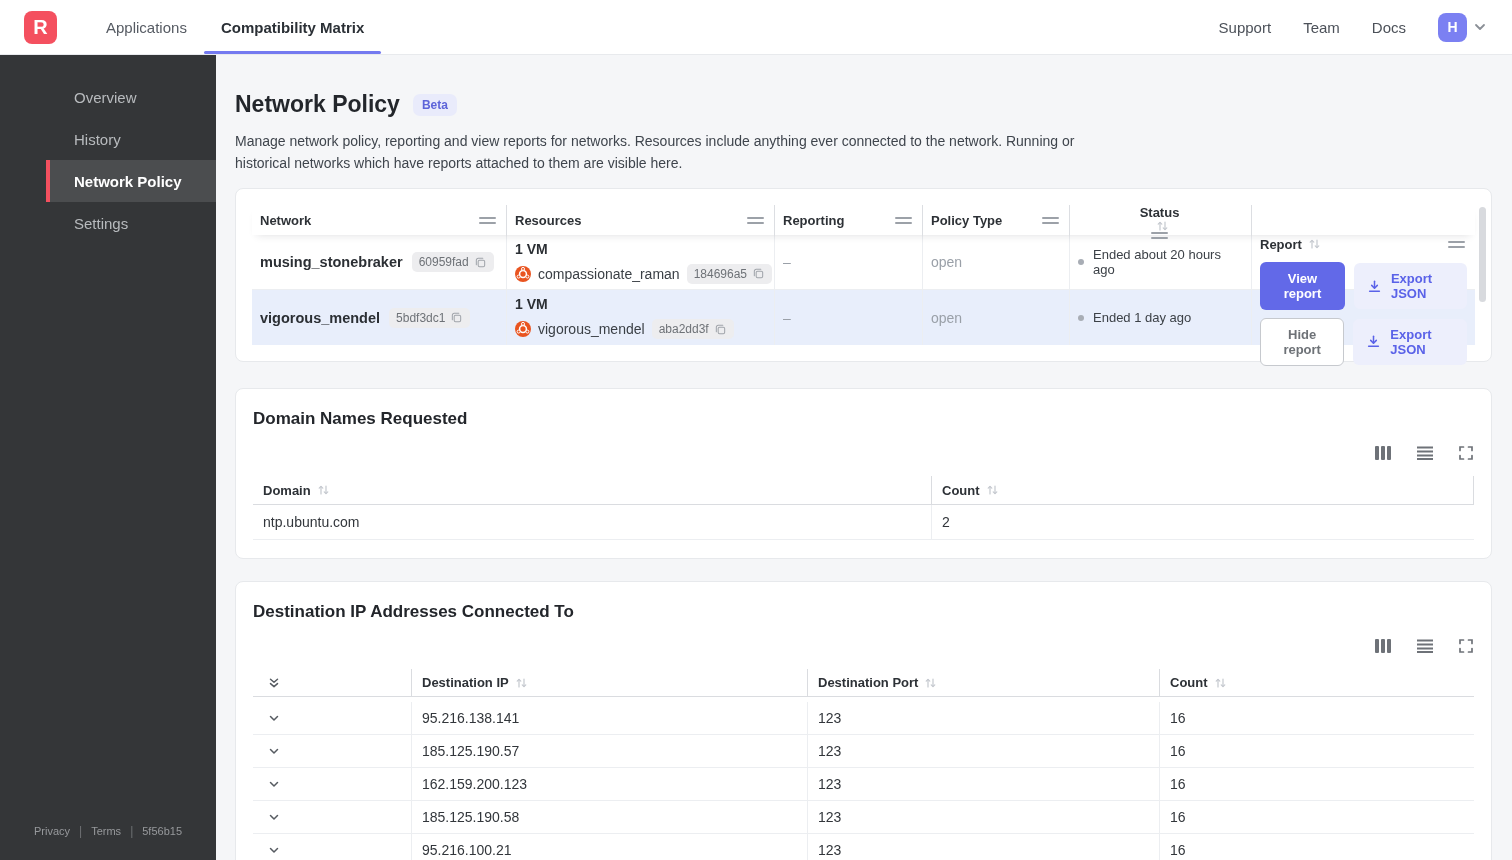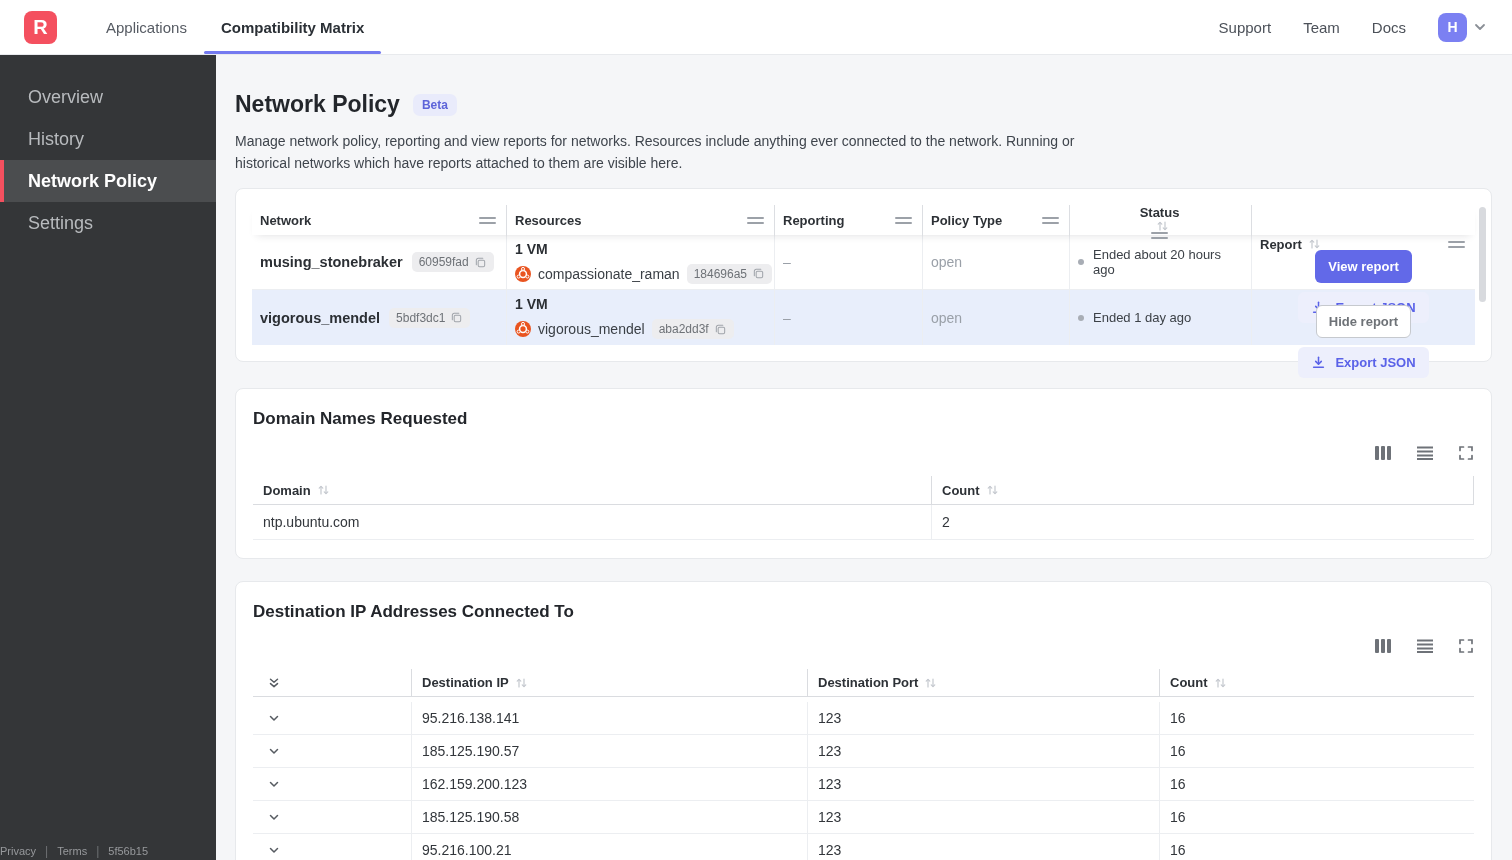--- a/index.html
+++ b/index.html
@@ -20,25 +20,25 @@
   .nav-right { margin-left: auto; display: flex; align-items: center; gap: 32px; }
   .nav-link { font-size: 15px; color: #4c5159; cursor: pointer; }
   .avatar-group { display: flex; align-items: center; gap: 5px; cursor: pointer; }
   .avatar { width: 29px; height: 29px; border-radius: 8px; background: #7b80f2; color: #fff;
             font-size: 14px; font-weight: 600; display: flex; align-items: center; justify-content: center; }
 
   
   .app-body { display: flex; height: 805px; }
   .sidebar { width: 216px; background: #343638; position: relative; padding-top: 21px; flex-shrink: 0; }
   .side-item { height: 42px; display: flex; align-items: center; padding-left: 28px;
-               color: #b8bbbe; font-size: 18px; cursor: pointer; }
+               color: #b8bbbe; font-size: 15px; cursor: pointer; margin-left: 46px; }
   .side-item.active { background: #4b4d4f; color: #fff; font-weight: 600;
                border-left: 4px solid #f4505f; padding-left: 24px; }
-  .side-footer { position: absolute; bottom: 2px; left: 0; right: 0; display: flex;
-               align-items: center; gap: 9px; font-size: 11px; color: #97999c; }
+  .side-footer { position: absolute; bottom: 22px; left: 0; right: 0; display: flex;
+               justify-content: center; align-items: center; gap: 9px; font-size: 11px; color: #97999c; }
   .side-footer .sep { color: #6e7073; font-size: 12px; }
   .side-footer a { color: #97999c; text-decoration: none; cursor: pointer; }
 
   .main { flex: 1; padding: 36px 20px 0 19px; overflow: hidden; }
 
   
   .page-head { display: flex; align-items: center; gap: 13px; margin-bottom: 13px; }
   .page-title { font-size: 23px; font-weight: 700; color: #23262b; }
   .beta { background: #e9ebfb; color: #5d64d9; font-size: 12px; font-weight: 600;
           padding: 4px 9px; border-radius: 7px; }
@@ -75,21 +75,21 @@
   .net-name { font-size: 14.5px; font-weight: 700; color: #2b2f34; }
   .idbadge { display: inline-flex; align-items: center; gap: 5px; background: #ededef;
              border-radius: 5px; padding: 3px 7px; font-size: 12px; color: #6e7277; }
   .idbadge .copy { display: inline-flex; cursor: pointer; }
   .res-line1 { font-size: 14px; font-weight: 700; color: #2b2f34; margin-bottom: 7px; }
   .res-line2 { display: flex; align-items: center; gap: 7px; font-size: 14px; color: #3a3f45; }
   .muted { color: #9aa0a8; font-size: 14px; }
   .status-line { display: flex; align-items: center; gap: 9px; flex-direction: row; }
   .status-dot { width: 6px; height: 6px; border-radius: 50%; background: #a8adb5; flex-shrink: 0; }
   .status-text { font-size: 13px; color: #3c4147; }
-  .report-line { display: flex; align-items: center; gap: 9px; flex-direction: column; }
+  .report-line { display: flex; align-items: center; gap: 9px; flex-direction: row; }
   .btn-primary { background: #6269e8; color: #fff; border: none; border-radius: 6px;
                  padding: 9px 13px; font-size: 13px; font-weight: 700; cursor: pointer;
                  font-family: "Liberation Sans", sans-serif; }
   .btn-outline { background: #fff; color: #6e7277; border: 1px solid #c6c9ce; border-radius: 6px;
                  padding: 8px 12px; font-size: 13px; font-weight: 600; cursor: pointer;
                  font-family: "Liberation Sans", sans-serif; }
   .export { display: inline-flex; align-items: center; gap: 9px; background: #edeffc;
             border-radius: 6px; padding: 8px 13px; color: #5a62e8; font-size: 13px;
             font-weight: 700; cursor: pointer; }
   .vscroll { position: absolute; right: 5px; top: 18px; width: 7px; height: 95px;

